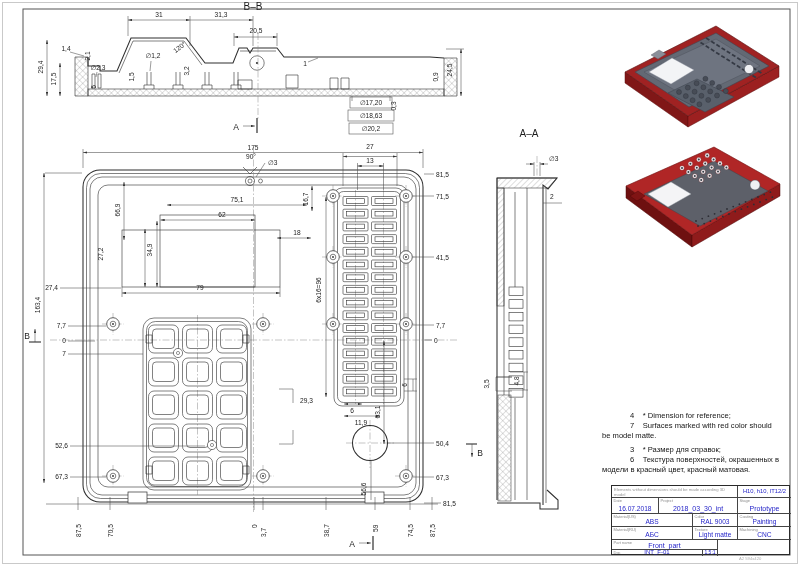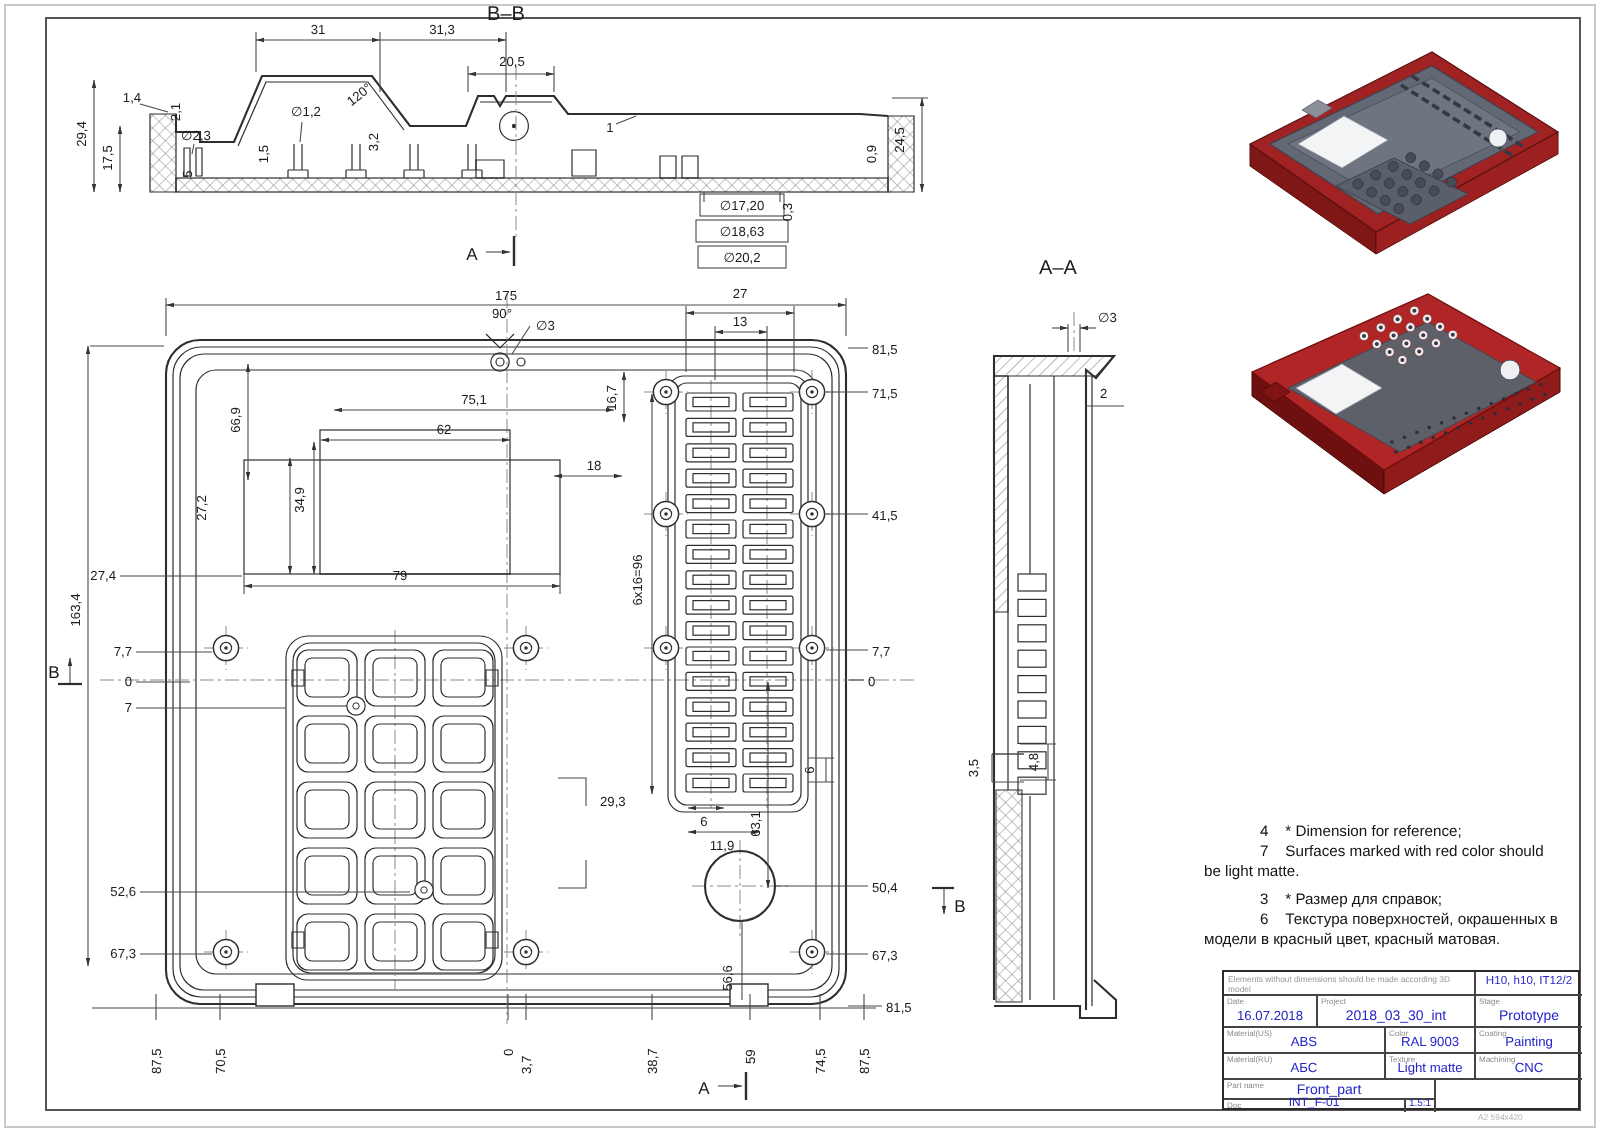--- a/index.html
+++ b/index.html
@@ -530,21 +530,21 @@
         <circle cx="772.4" cy="197.2" r="0.9" style="fill:#2e2e35"></circle>
       </g>
     <circle cx="755" cy="185" r="5" fill="#eef0f3" stroke="#4a4f59" stroke-width=".5"></circle>
     <polygon points="630,196 638,191 645,196 637,201" fill="#801414" stroke="#4c0808" stroke-width=".4"></polygon>
   </g>
 </svg>
 
 <div class="notes">
   <div class="n">4    * Dimension for reference;</div>
   <div class="n">7    Surfaces marked with red color should</div>
-  <div>be light matte.</div>
+  <div>be model matte.</div>
   <div class="gap"></div>
   <div class="n">3    * Размер для справок;</div>
   <div class="n">6    Текстура поверхностей, окрашенных в</div>
   <div>модели в красный цвет, красный матовая.</div>
 </div>
 
 <div class="tb">
   <div class="cell nl nt" style="left:0;top:0;width:125px;height:11px">
     <div class="gnote">Elements without dimensions should be made according 3D model</div>
   </div>

